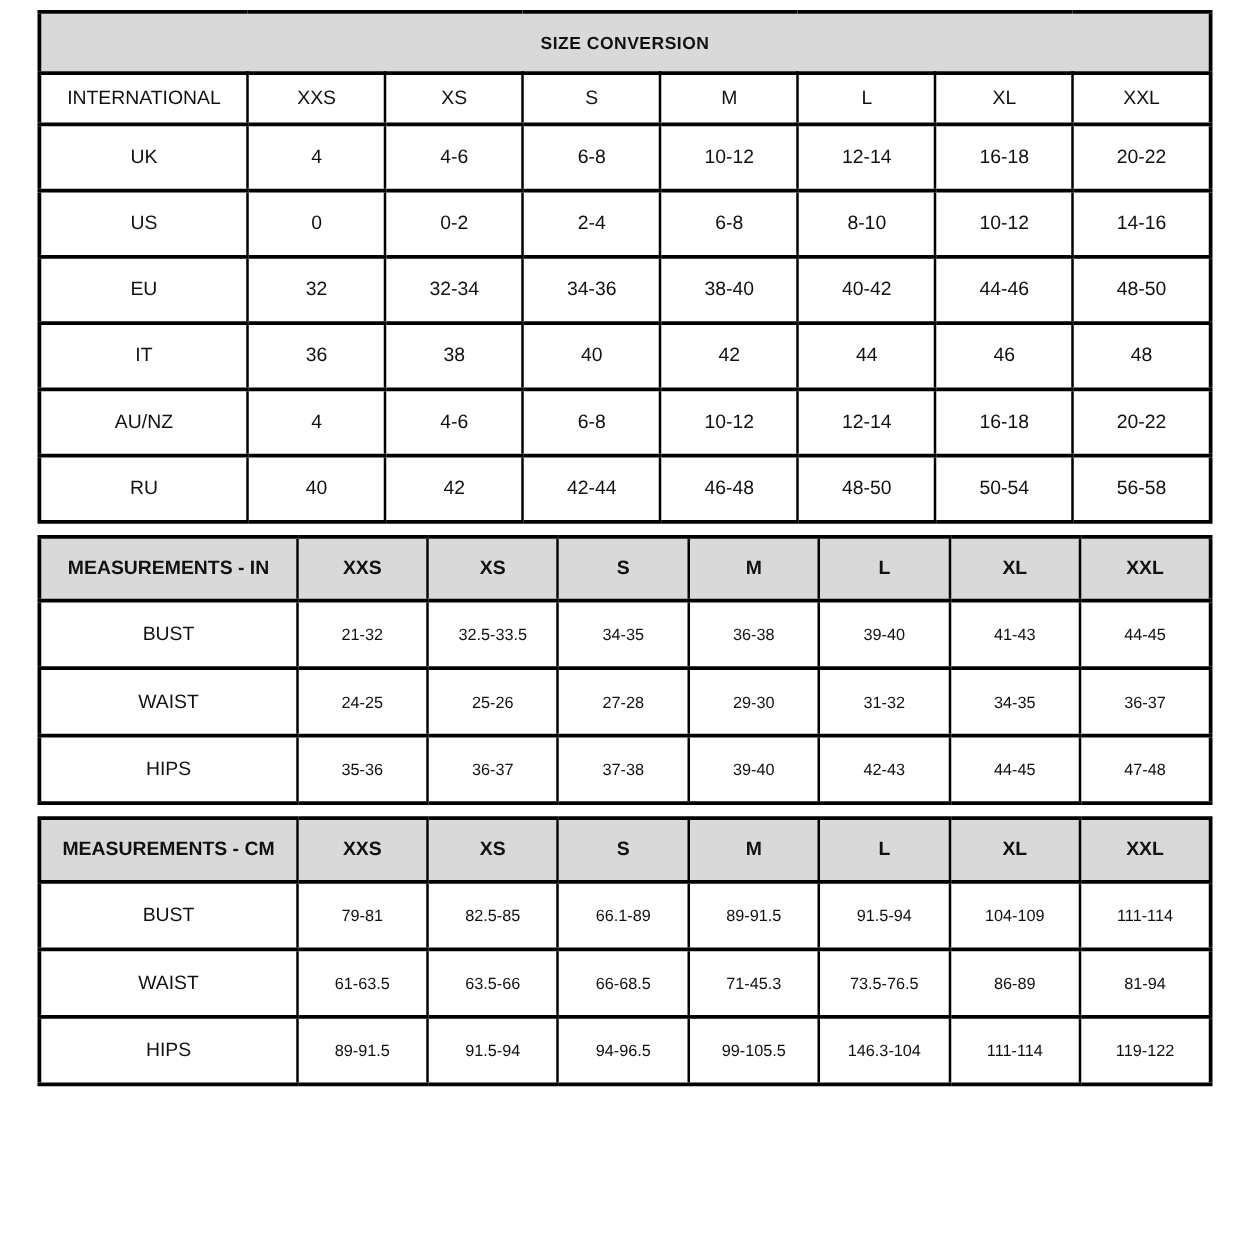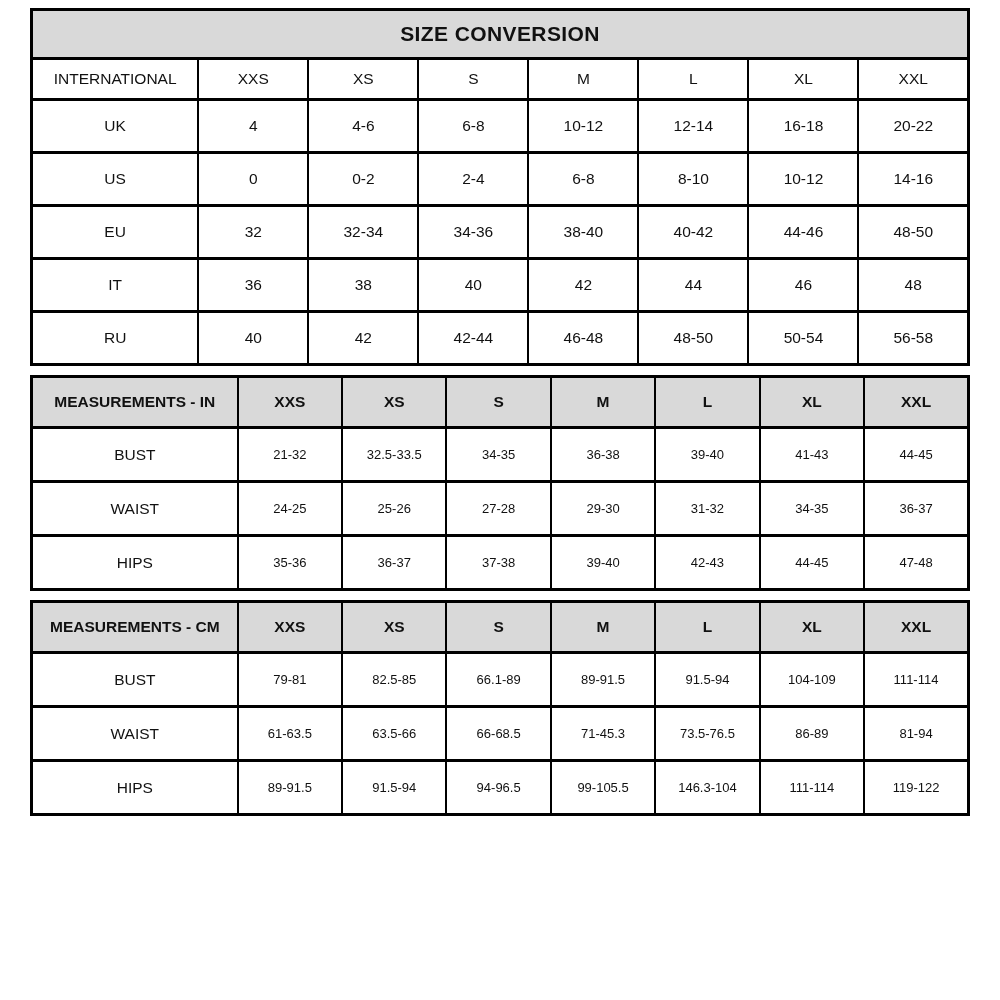--- a/index.html
+++ b/index.html
@@ -34,21 +34,21 @@
     text-align: center;
     vertical-align: middle;
     padding: 2px 4px;
     font-size: 15.5px;
     overflow: hidden;
     white-space: nowrap;
   }
   table.tbl td.banner {
     background: #d9d9d9;
     font-weight: 700;
-    font-size: 21px;
+    font-size: 14px;
     letter-spacing: 0.4px;
     height: 49px;
   }
   
   table.t1 col.c-label { width: 17.8%; }
   table.t1 tr.cols td { height: 41px; }
   table.t1 tr.data td { height: 53px; }
   
   table.t2 col.c-label { width: 22%; }
   table.t2 tr.cols td {
@@ -115,20 +115,30 @@
         </tr>
         <tr class="data">
           <td>IT</td>
           <td>36</td>
           <td>38</td>
           <td>40</td>
           <td>42</td>
           <td>44</td>
           <td>46</td>
           <td>48</td>
+        </tr>
+        <tr class="data">
+          <td>AU/NZ</td>
+          <td>4</td>
+          <td>4-6</td>
+          <td>6-8</td>
+          <td>10-12</td>
+          <td>12-14</td>
+          <td>16-18</td>
+          <td>20-22</td>
         </tr>
         <tr class="data">
           <td>RU</td>
           <td>40</td>
           <td>42</td>
           <td>42-44</td>
           <td>46-48</td>
           <td>48-50</td>
           <td>50-54</td>
           <td>56-58</td>

